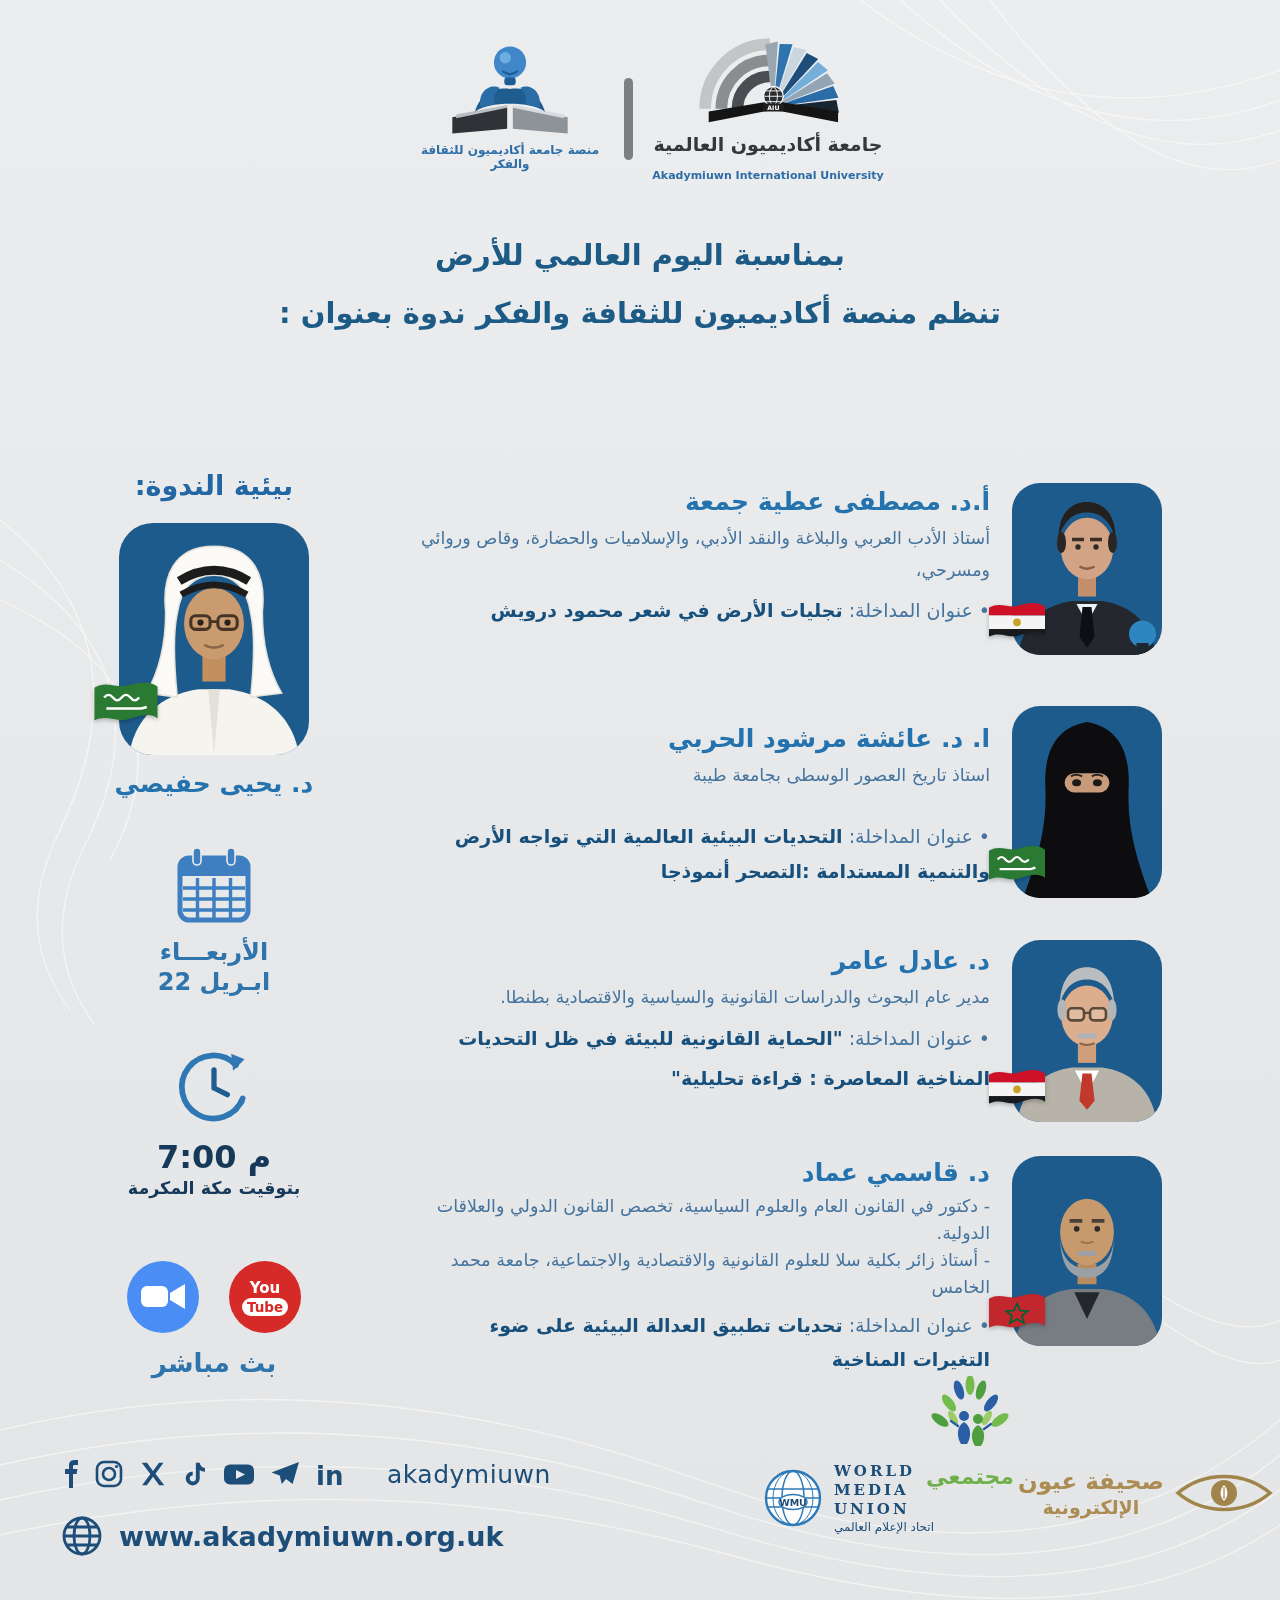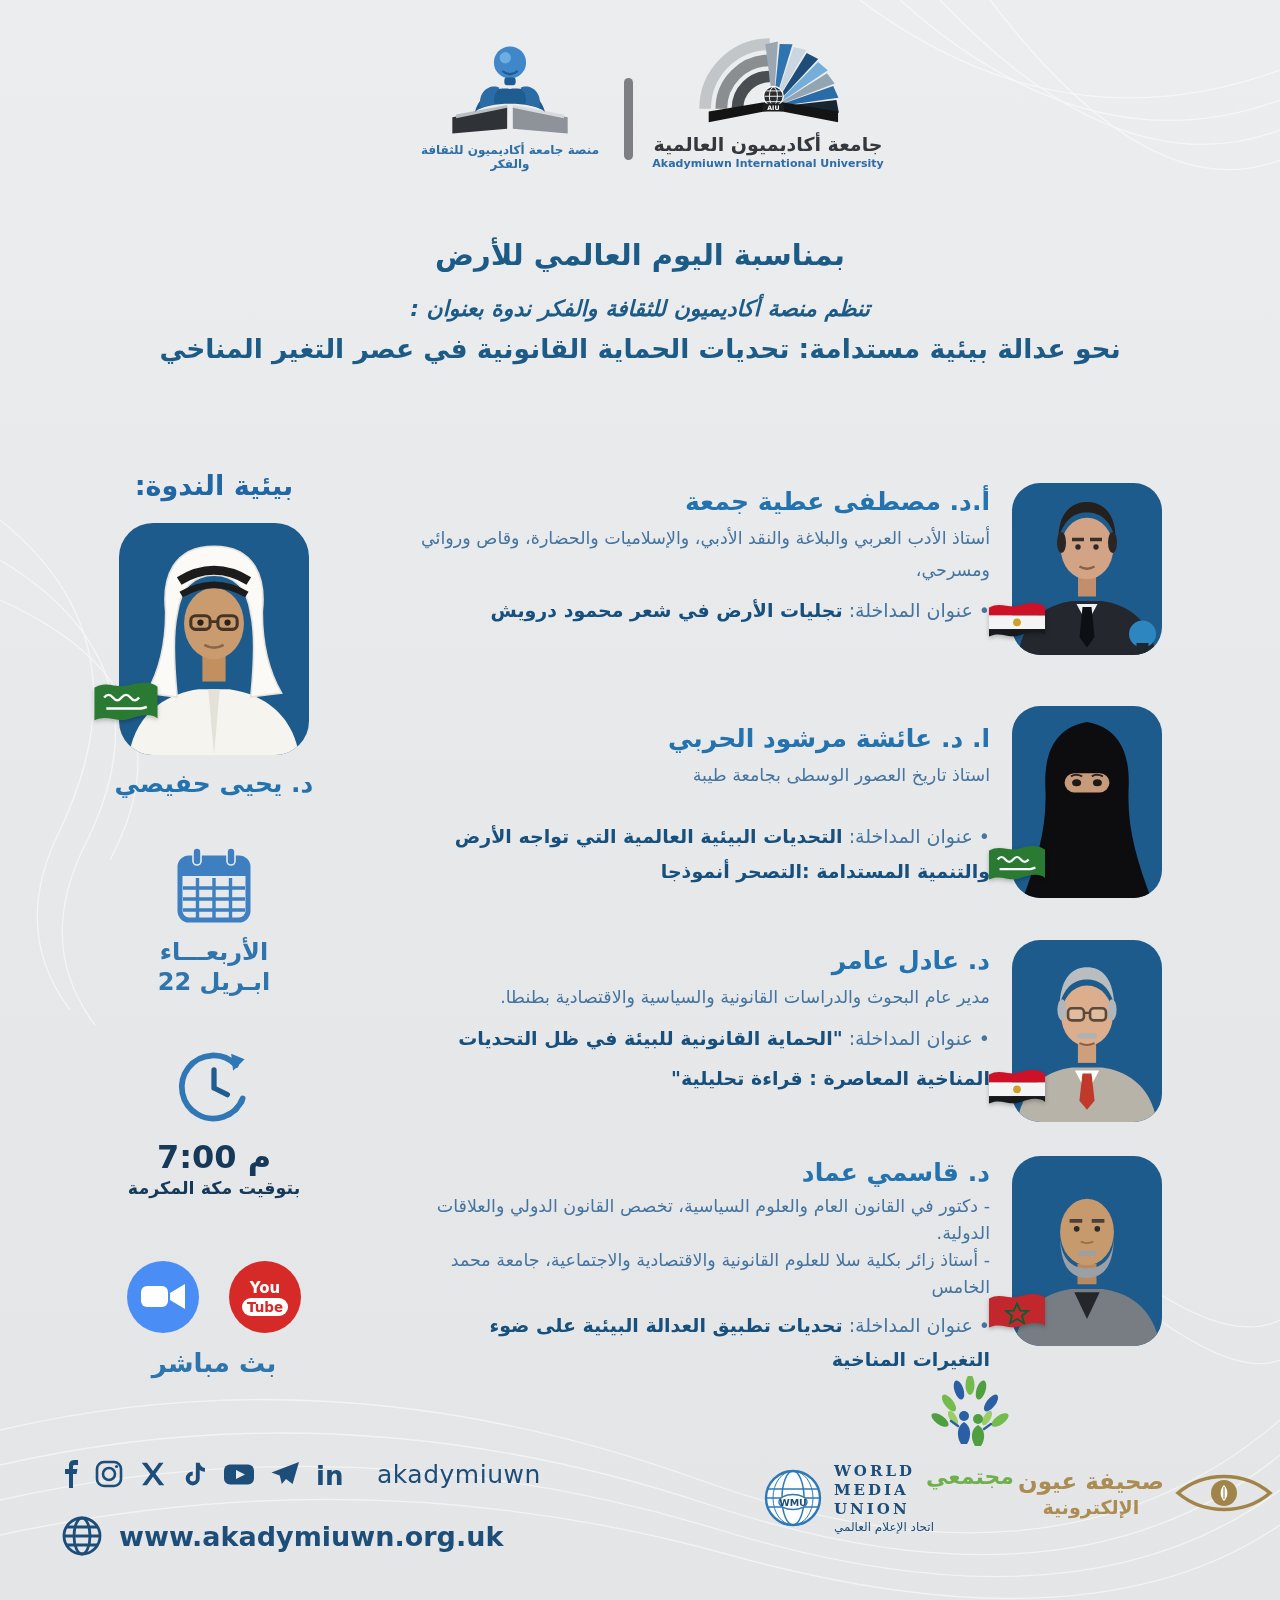--- a/index.html
+++ b/index.html
@@ -9,26 +9,26 @@
   .bgdeco{position:absolute;inset:0;pointer-events:none;}
 
   
   .hdr-platform{position:absolute;left:400px;top:36px;width:220px;text-align:center;}
   .hdr-platform svg{width:160px;height:104px;display:block;margin:0 auto;}
   .platform-cap{font-size:12px;font-weight:bold;color:#2e6fa8;margin-top:3px;}
   .hdr-divider{position:absolute;left:624px;top:78px;width:9px;height:82px;border-radius:5px;background:#7d7f82;}
   .hdr-univ{position:absolute;left:646px;top:28px;width:244px;text-align:center;}
   .hdr-univ svg{width:214px;height:106px;display:block;margin:0 auto;}
   .univ-ar{font-size:19px;font-weight:bold;color:#34383c;line-height:1.1;}
-  .univ-en{font-size:11px;font-weight:bold;color:#2d6ca6;direction:ltr;margin-top:2px;}
+  .univ-en{font-size:11px;font-weight:bold;color:#2d6ca6;direction:ltr;margin-top:14px;}
 
   
   .title{position:absolute;top:238px;right:0;width:100%;text-align:center;color:#1d5b87;font-weight:bold;}
   .title .t1{font-size:29px;margin-bottom:24px;}
-  .title .t2{font-size:22px;margin-bottom:12px;font-style:italic;}
+  .title .t2{font-size:29px;margin-bottom:24px;}
   .title .t3{font-size:26.5px;padding:0 70px;}
 
   
   .sidebar{position:absolute;left:64px;top:470px;width:300px;text-align:center;}
   .mod-heading{font-size:27px;font-weight:bold;color:#2166a5;}
   .photoWrap{position:relative;margin:22px auto 0;width:190px;height:232px;}
   .photo{width:100%;height:100%;background:#1e5b8d;border-radius:34px;overflow:hidden;}
   .photo svg{width:100%;height:100%;display:block;}
   .flag{position:absolute;left:-28px;bottom:26px;width:70px;filter:drop-shadow(0 2px 2px rgba(0,0,0,.25));}
   .mod-name{font-size:25px;font-weight:bold;color:#2473ae;margin-top:14px;}
@@ -52,21 +52,21 @@
   .sp-talk{font-size:19px;color:#44749f;line-height:1.8;margin-top:6px;}
   .sp-talk b{color:#17507c;}
   .c1{top:483px;} .c1 .photoWrap{height:172px;} .c1 .txt{padding-top:4px;}
   .c2{top:706px;} .c2 .photoWrap{height:192px;} .c2 .txt{padding-top:18px;} .c2 .sp-talk{margin-top:28px;}
   .c3{top:940px;} .c3 .photoWrap{height:182px;} .c3 .txt{padding-top:6px;} .c3 .sp-talk{line-height:2.1;}
   .c4{top:1156px;} .c4 .photoWrap{height:190px;} .c4 .txt{padding-top:2px;} .c4 .sp-bio{line-height:1.55;}
 
   
   .social{position:absolute;left:60px;top:1458px;direction:ltr;display:flex;align-items:center;gap:13px;}
   .social svg{display:block;}
-  .handle{font-size:25px;color:#1d4e79;font-weight:500;margin-left:16px;letter-spacing:.5px;}
+  .handle{font-size:25px;color:#1d4e79;font-weight:500;margin-left:26px;letter-spacing:.5px;}
   .site{position:absolute;left:60px;top:1514px;direction:ltr;display:flex;align-items:center;gap:15px;}
   .site .url{font-size:27px;font-weight:bold;color:#1d4e79;}
   .wmu{position:absolute;left:760px;top:1462px;direction:ltr;display:flex;gap:8px;align-items:center;}
   .wmu-line{font-family:"DejaVu Serif",serif;font-weight:bold;font-size:15px;letter-spacing:3px;color:#1d4e79;line-height:1.25;}
   .wmu-cap{font-size:12px;color:#1d4e79;margin-top:2px;letter-spacing:0;}
   .muj{position:absolute;left:912px;top:1376px;width:116px;text-align:center;}
   .muj-name{color:#6fb04d;font-weight:bold;font-size:22px;}
   .oyn{position:absolute;left:1018px;top:1466px;display:flex;gap:10px;align-items:center;}
   .oyn-txt{text-align:center;color:#ab8c52;font-weight:bold;}
   .oyn-l1{font-size:23px;} .oyn-l2{font-size:19px;margin-top:2px;}
@@ -133,21 +133,20 @@
       <rect x="104" y="84" width="24" height="9" rx="3" fill="#1c1e20"></rect>
       <text x="116" y="91" text-anchor="middle" font-size="7" font-weight="bold" fill="#ffffff">AIU</text>
     </svg>
     <div class="univ-ar">جامعة أكاديميون العالمية</div>
     <div class="univ-en">Akadymiuwn International University</div>
   </div>
 
   <div class="title">
     <div class="t1">بمناسبة اليوم العالمي للأرض</div>
     <div class="t2">تنظم منصة أكاديميون للثقافة والفكر ندوة بعنوان :</div>
-    <div class="t3">نحو عدالة بيئية مستدامة: تحديات الحماية القانونية في عصر التغير المناخي</div>
   </div>
 
   <div class="sidebar">
     <div class="mod-heading">بيئية الندوة:</div>
 
     <div class="photoWrap">
       <div class="photo">
         <svg viewBox="0 0 100 120" preserveAspectRatio="xMidYMax slice">
           <path d="M6 120 C10 96 28 88 42 86 L58 86 C72 88 90 96 94 120 Z" fill="#f6f4ef"></path>
           <path d="M47 86 L50 120 L53 86 Z" fill="#e4e1d8"></path>

